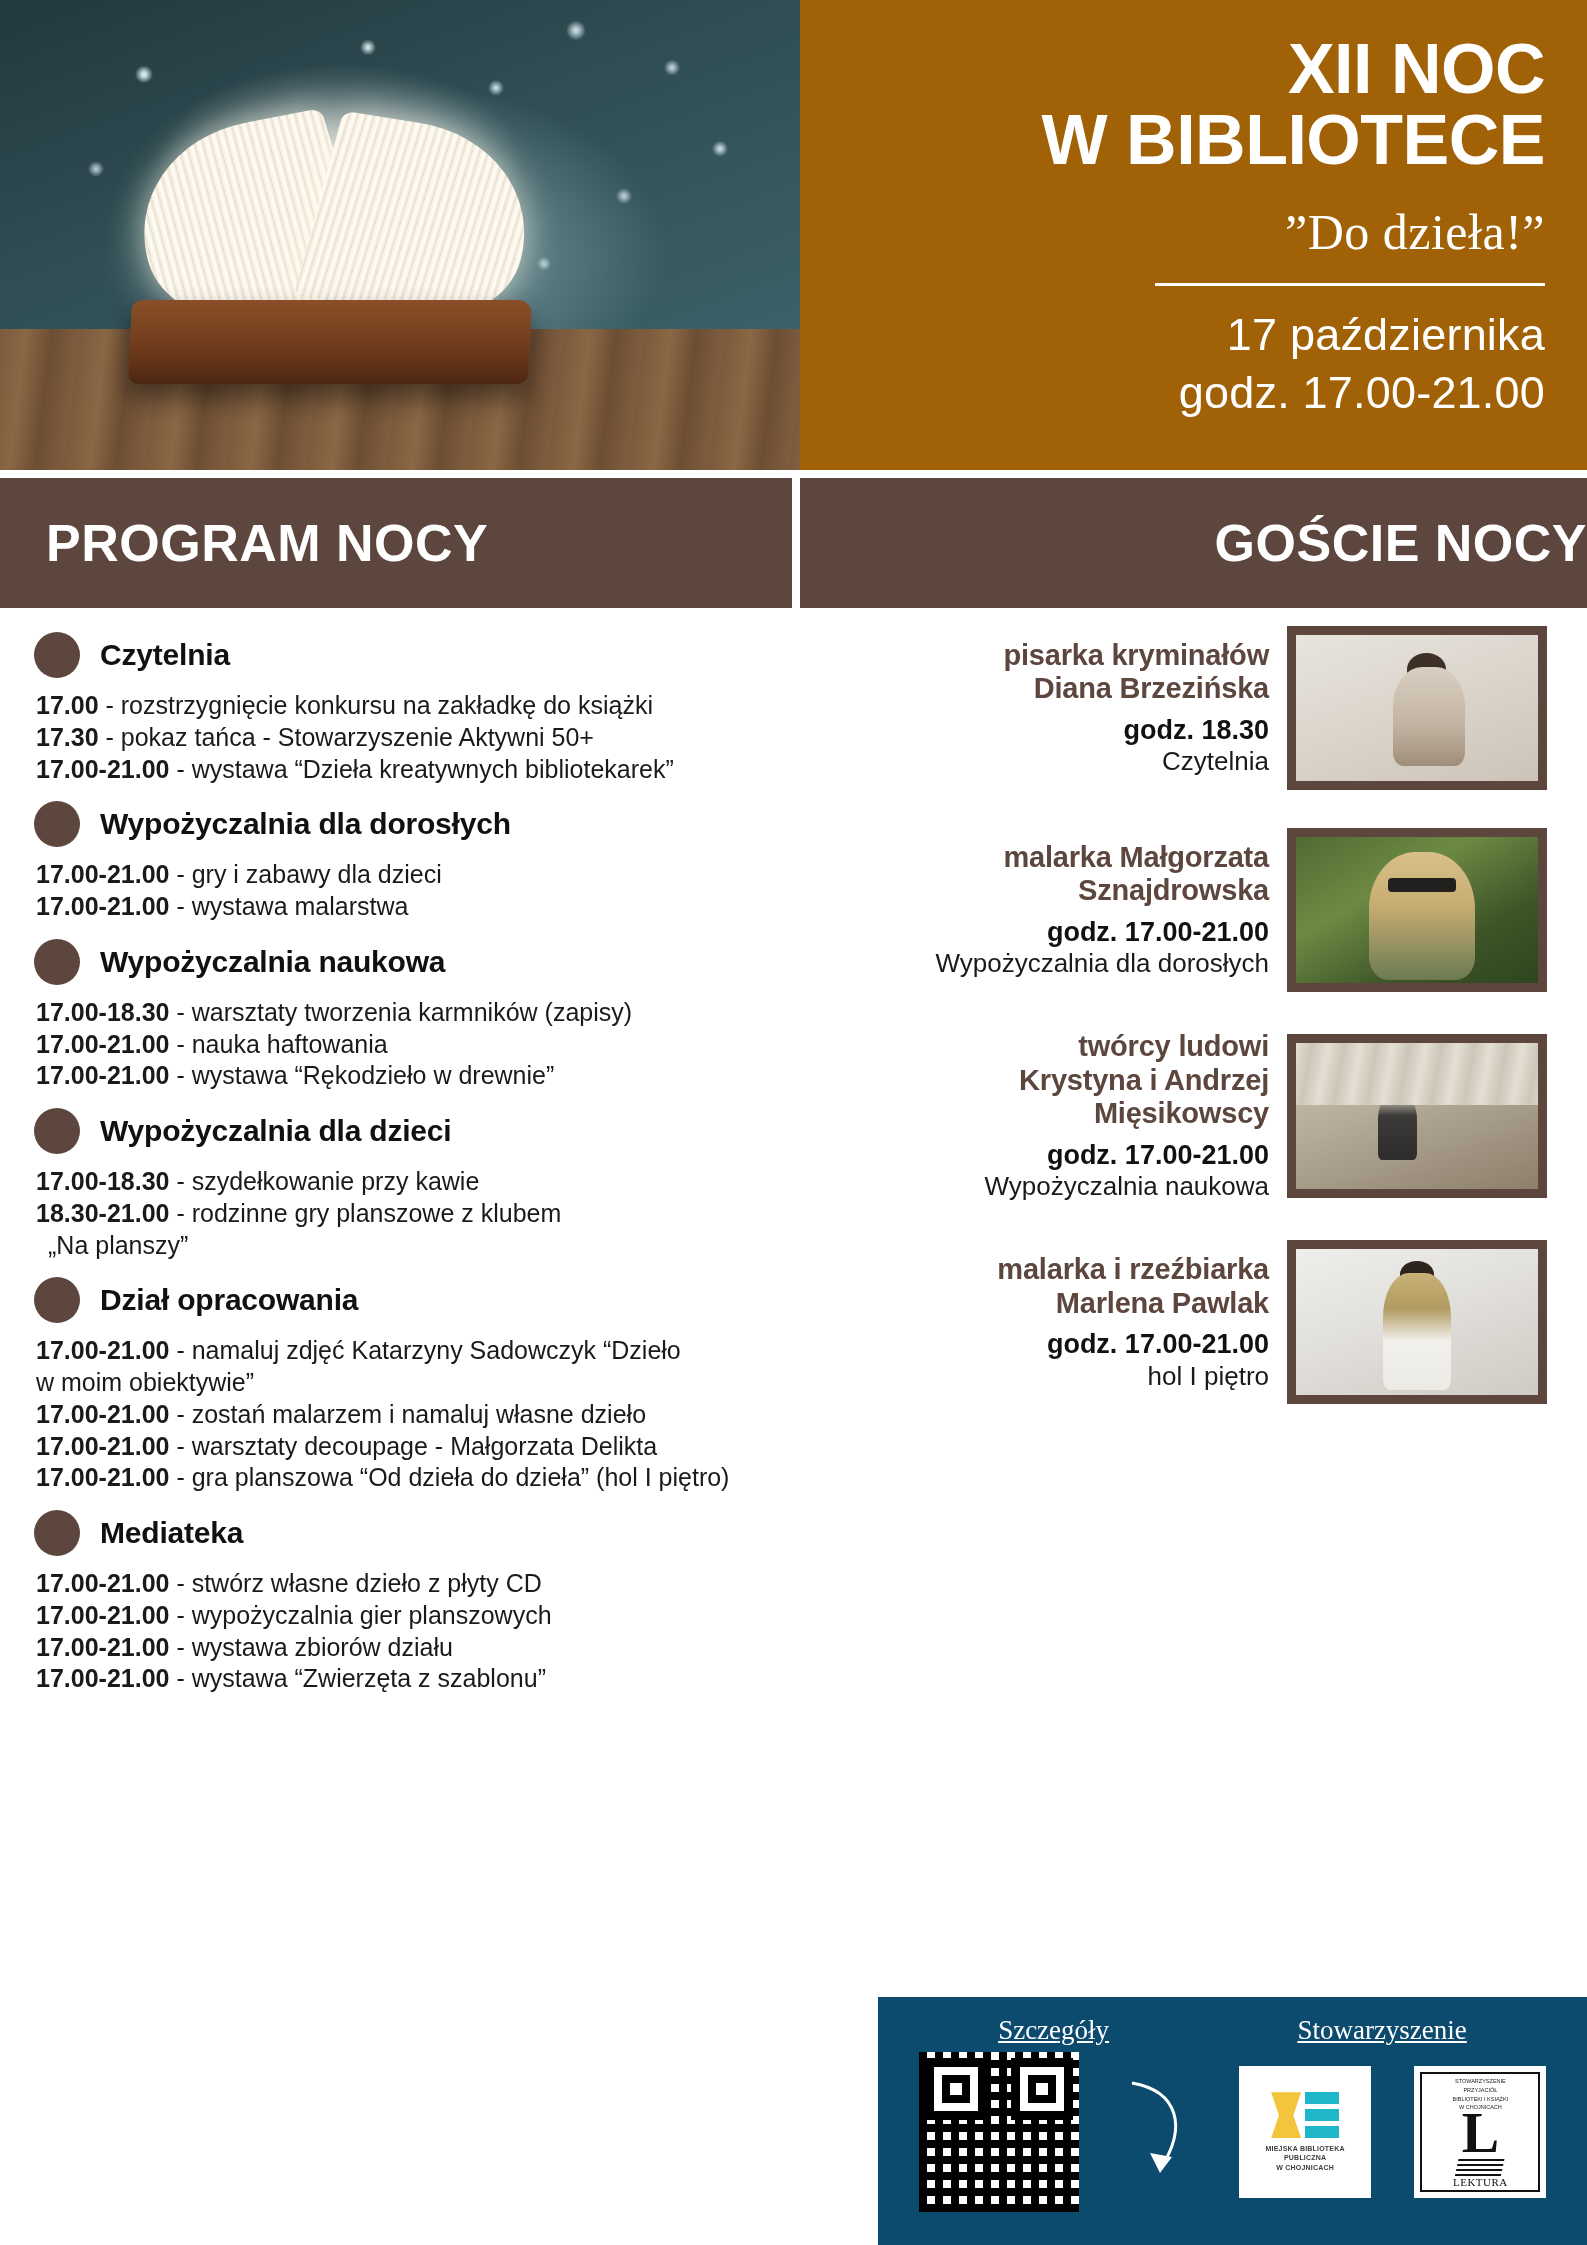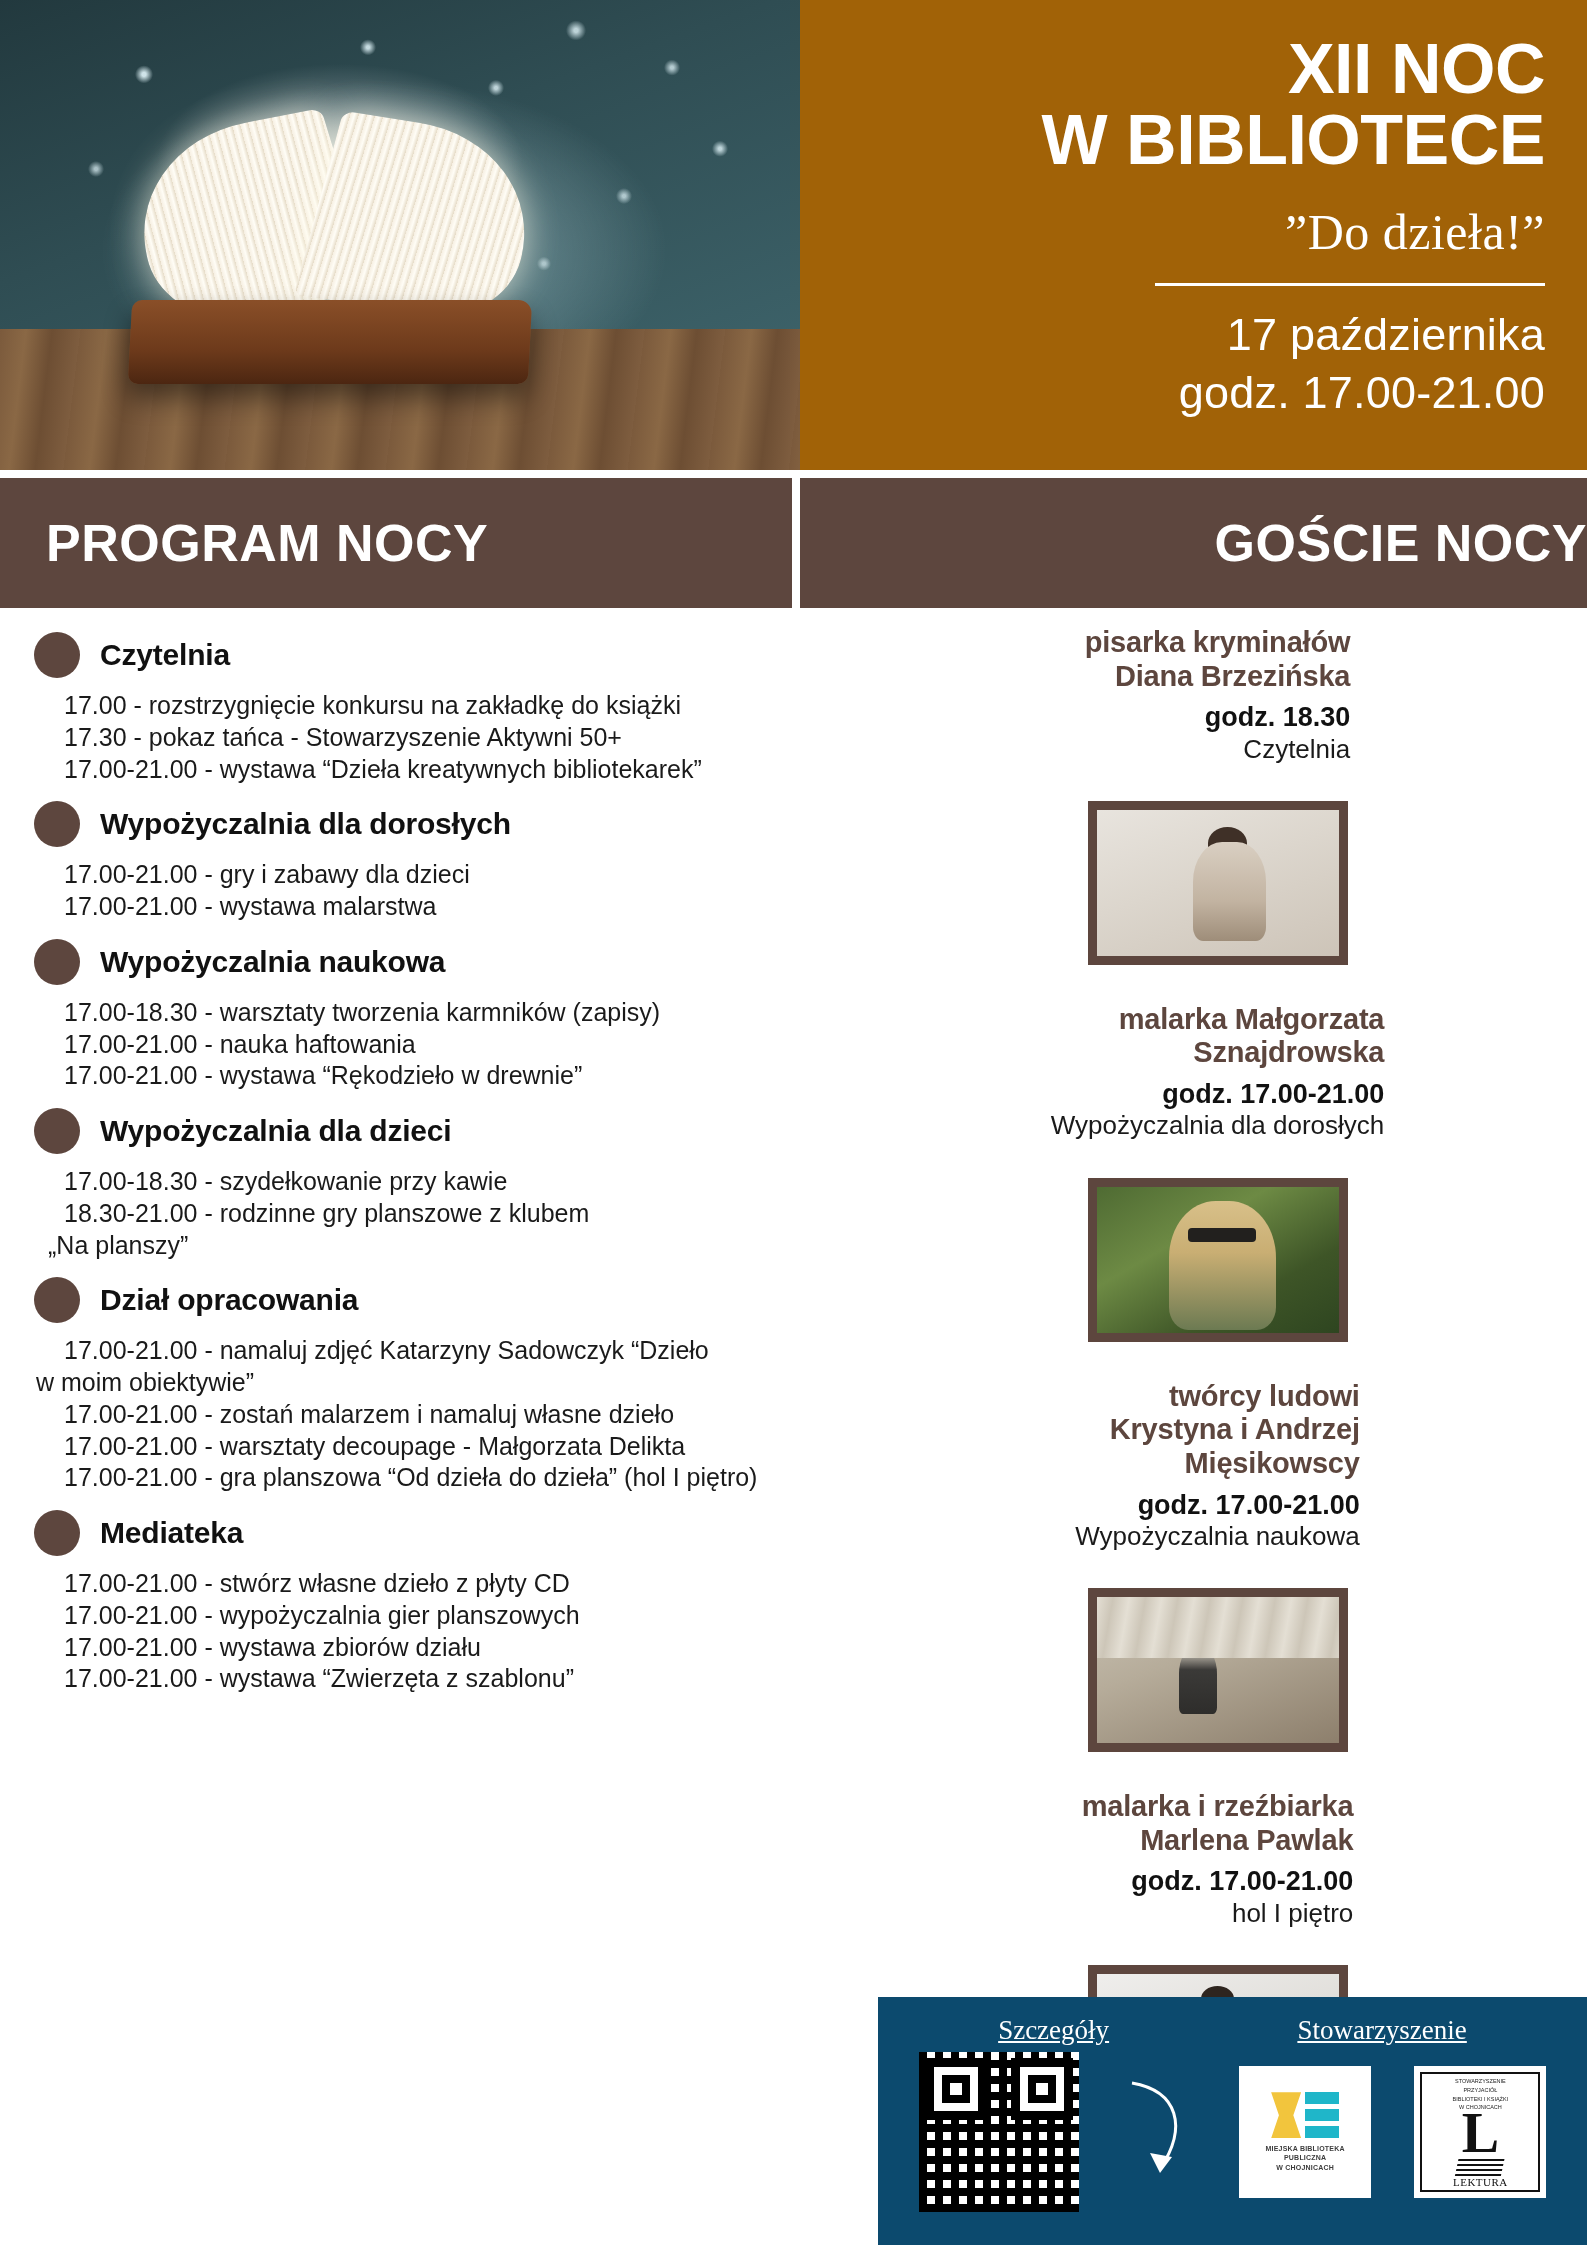--- a/index.html
+++ b/index.html
@@ -168,32 +168,31 @@
     color: #111111;
     letter-spacing: -0.2px;
   }
   .prog-lines { padding-left: 2px; }
   .prog-line {
     font-size: 25px;
     line-height: 1.27;
     color: #1a1a1a;
     white-space: nowrap;
   }
-  .prog-line b { font-weight: 400; margin-left: 28px; }
+  .prog-line b { font-weight: 700; }
   .prog-line.indent { padding-left: 12px; }
 
   
   .guest {
     display: flex;
     align-items: center;
     justify-content: flex-end;
-    gap: 36px;
+    gap: 18px;
     margin-bottom: 38px;
     min-height: 160px;
-    flex-direction: column;
   }
   .guest-text { text-align: right; }
   .guest-role {
     font-size: 29px;
     font-weight: 800;
     color: #5d463e;
     line-height: 1.16;
     letter-spacing: -0.2px;
   }
   .guest-time {

